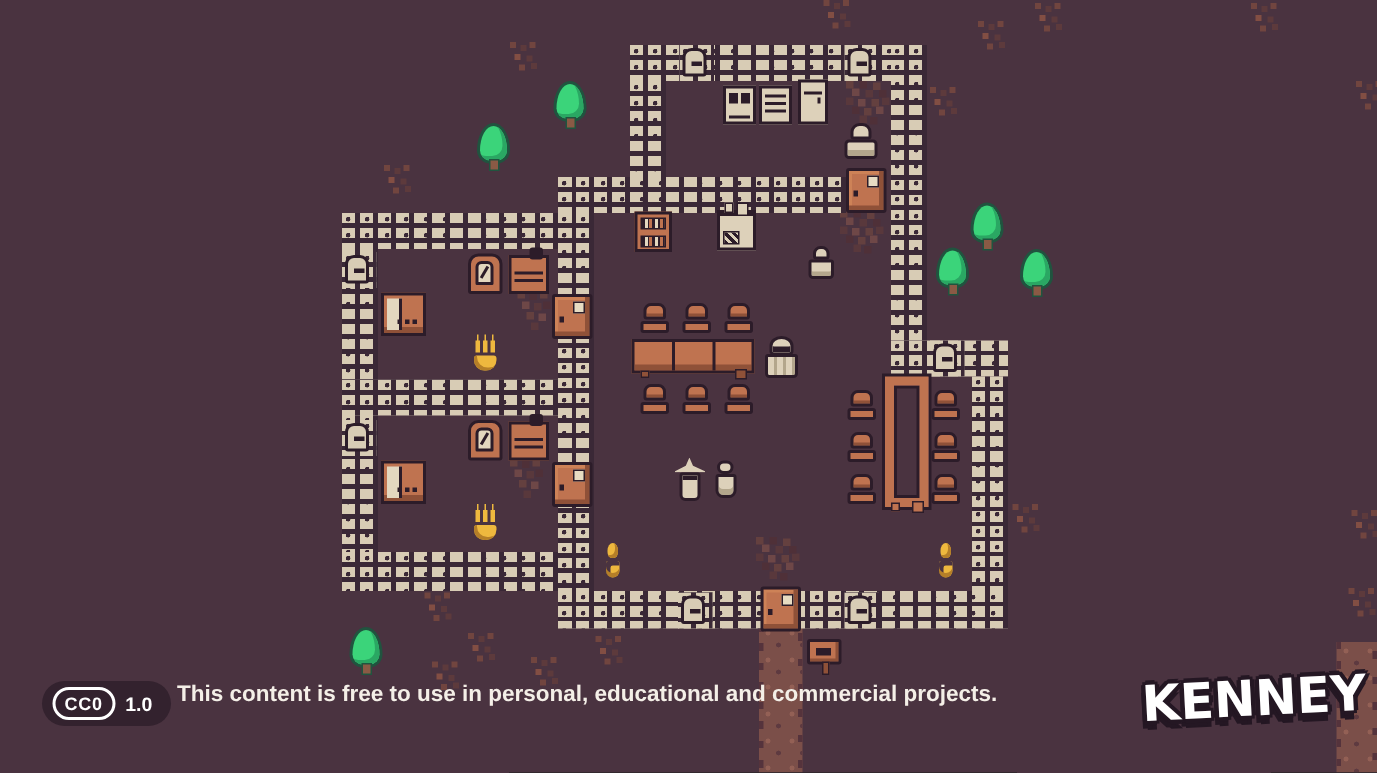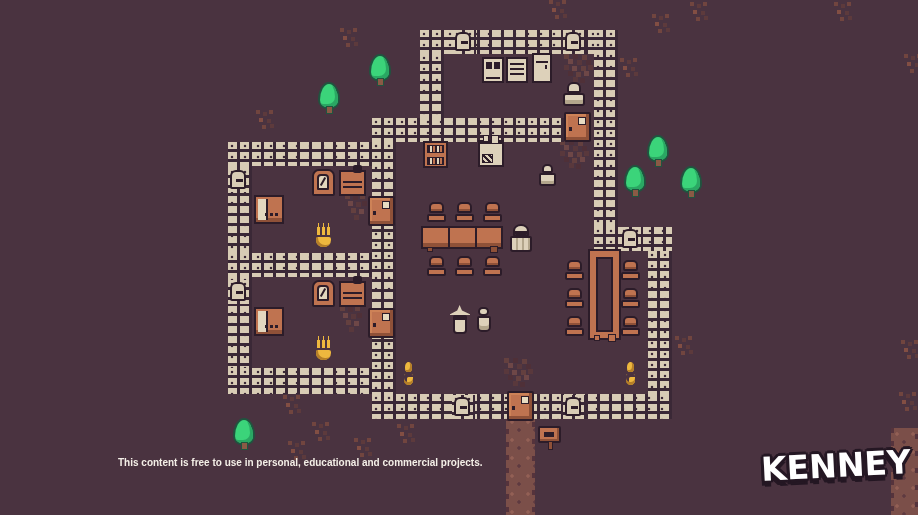--- a/index.html
+++ b/index.html
@@ -148,21 +148,21 @@
     border:2px solid #2c1c29;border-radius:5px;}
   .t-woman::after{content:"";position:absolute;left:2px;top:9px;width:14px;height:16px;background:#ddd1ba;
     border:2px solid #2c1c29;border-radius:2px 2px 5px 5px;box-shadow:inset 0 -4px 0 #b3a68c;}
 
   
   .badge{position:absolute;left:28px;top:454px;height:30px;border-radius:16px;background:#33222e;
     display:flex;align-items:center;padding:0 12px 0 7px;gap:7px;}
   .cc{border:2px solid #ffffff;border-radius:11px;color:#fff;font-weight:bold;font-size:12px;
     padding:2px 6px;letter-spacing:0.5px;}
   .ver{color:#fff;font-weight:bold;font-size:13px;}
-  .license{position:absolute;left:118px;top:456px;color:#f4efe7;font-size:10px;font-weight:bold;line-height:14px;}
+  .license{position:absolute;left:118px;top:456px;color:#f4efe7;font-size:15px;font-weight:bold;line-height:14px;}
   .brand{position:absolute;left:758px;top:446px;width:156px;text-align:center;color:#ffffff;font-weight:bold;
     font-size:33px;transform:rotate(-3deg);font-family:"DejaVu Sans",sans-serif;letter-spacing:0px;
     text-shadow:3px 0 0 #241723,-3px 0 0 #241723,0 3px 0 #241723,0 -3px 0 #241723,
       2px 2px 0 #241723,-2px 2px 0 #241723,2px -2px 0 #241723,-2px -2px 0 #241723,-3px 5px 0 #241723,0 6px 0 #241723;}
 </style>
 </head>
 <body>
 
 <div class="stage">
   <div class="map">
@@ -248,19 +248,23 @@
       <div class="t t-witch" style="left: 450px; top: 305px;"></div>
       <div class="t t-woman" style="left: 475px; top: 307px;"></div>
       <div class="t t-tree" style="left: 320px; top: 84px;"></div>
       <div class="t t-tree" style="left: 371px; top: 56px;"></div>
       <div class="t t-tree" style="left: 649px; top: 137px;"></div>
       <div class="t t-tree" style="left: 626px; top: 167px;"></div>
       <div class="t t-tree" style="left: 682px; top: 168px;"></div>
       <div class="t t-tree" style="left: 235px; top: 420px;"></div>
     </div>
 
+  <div class="badge">
+    <span class="cc">CC0</span>
+    <span class="ver">1.0</span>
+  </div>
 
   <div class="license">
     <div>This content is free to use in personal, educational and commercial projects.</div>
   </div>
 
   <div class="brand">KENNEY</div>
 </div>
 
 </body></html>

